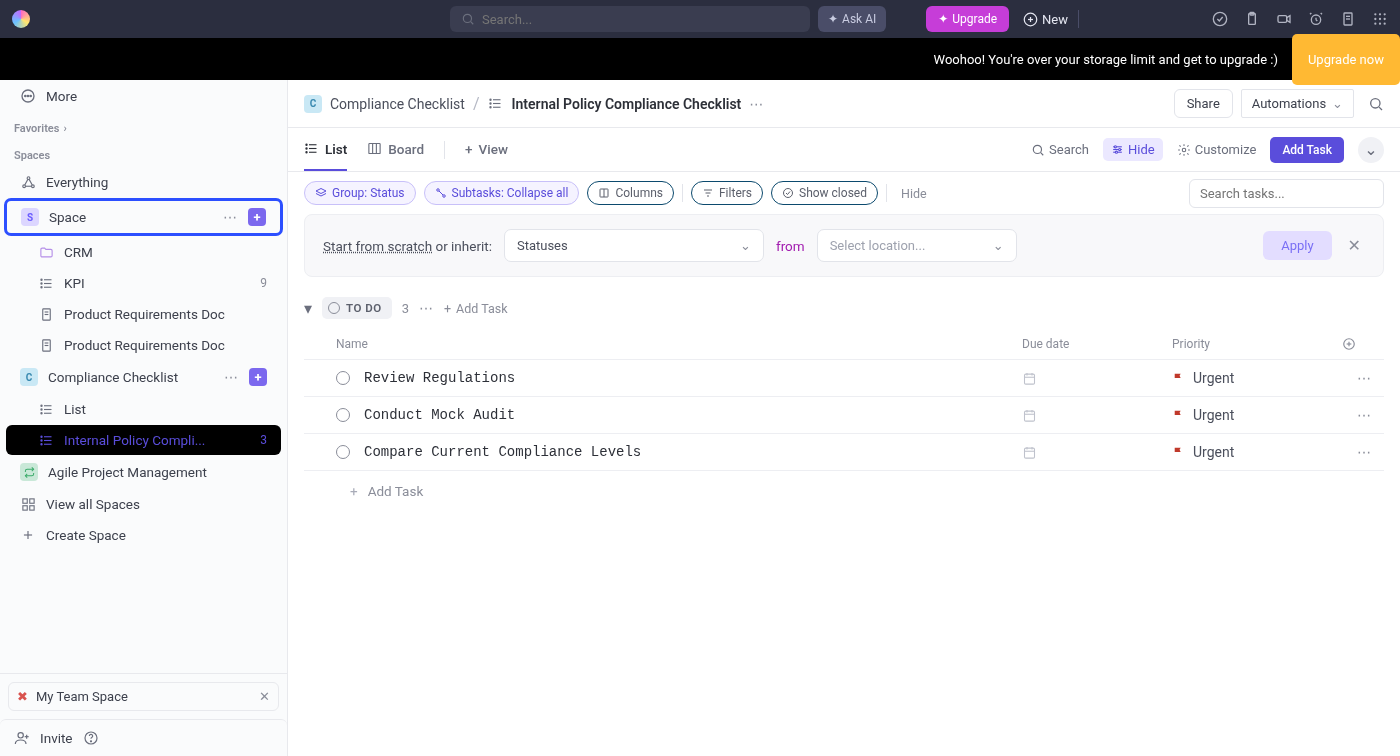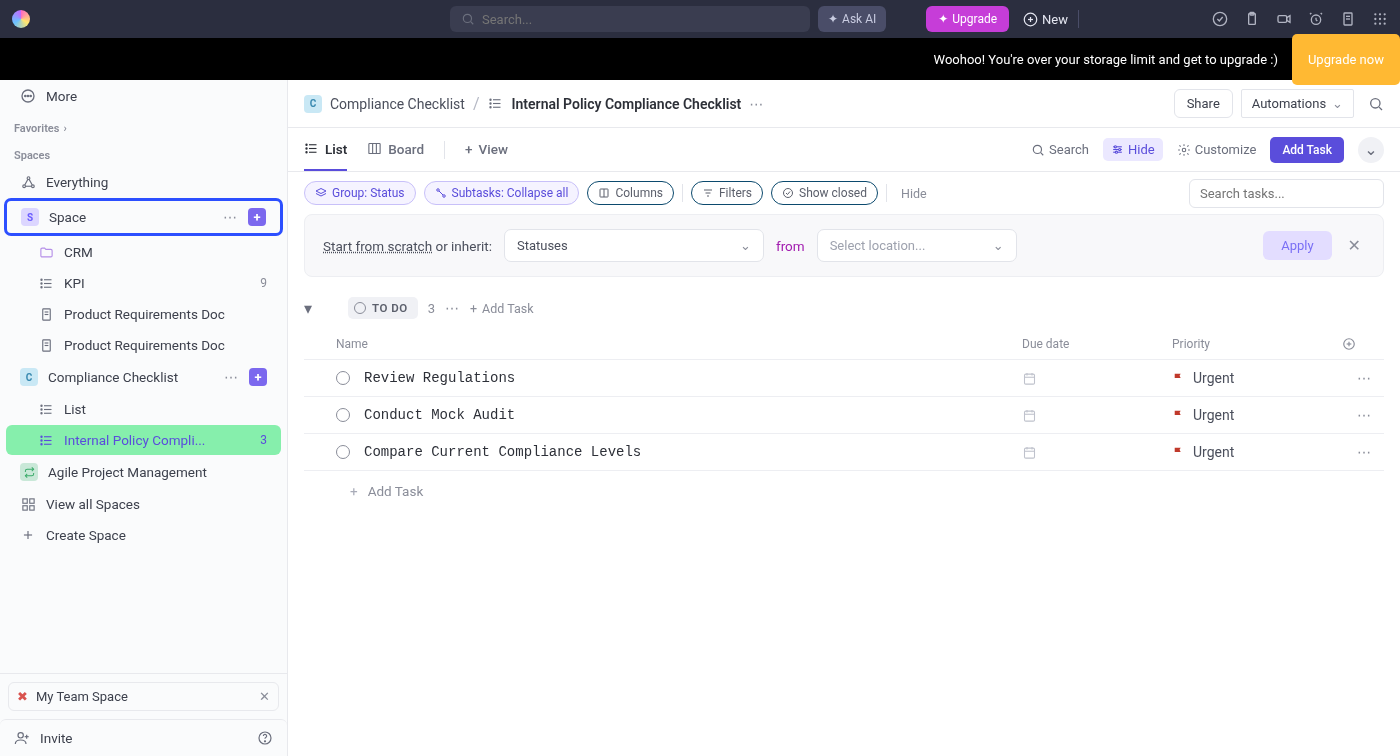--- a/index.html
+++ b/index.html
@@ -36,21 +36,21 @@
 .close-chip { margin-left: auto; cursor: pointer; color: #8a8d99; }
 
 .space-hl { border: 3px solid #2c4fff; border-radius: 7px; margin: 0 4px; }
 .space-hl .side-item { margin: 0; }
 .space-badge { width: 18px; height: 18px; background: #dcd6ff; color: #6b5cff; border-radius: 4px; font-size: 10px; font-weight: 700; display: flex; align-items: center; justify-content: center; }
 .plus-square { width: 18px; height: 18px; background: #7b68ee; border-radius: 4px; color: #fff; display: flex; align-items: center; justify-content: center; font-size: 13px; font-weight: 700; cursor: pointer; }
 .dots { color: #8a8d99; font-size: 14px; cursor: pointer; letter-spacing: 1px; }
 .count-chip { font-size: 12px; color: #8a8d99; margin-left: auto; }
 
 .sub-item { padding-left: 32px; }
-.active-item { background: #86efac; color: #5a4ddb; }
+.active-item { background: #000000; color: #5a4ddb; }
 .active-item .side-icon { color: #5a4ddb; }
 
 .cc-badge { width: 18px; height: 18px; background: #c9e8f5; color: #3a8ab0; border-radius: 4px; font-size: 10px; font-weight: 700; display: flex; align-items: center; justify-content: center; }
 .apm-badge { width: 18px; height: 18px; background: #c9e8d8; color: #3aab6a; border-radius: 4px; font-size: 10px; display: flex; align-items: center; justify-content: center; }
 
 
 .crumb-row { height: 48px; border-bottom: 1px solid #e8e9ed; display: flex; align-items: center; padding: 0 16px; gap: 8px; }
 .crumb-badge { width: 18px; height: 18px; background: #c9e8f5; color: #3a8ab0; border-radius: 4px; font-size: 10px; font-weight: 700; display: flex; align-items: center; justify-content: center; }
 .crumb { font-size: 14px; color: #4b4f5c; }
 .crumb-sep { color: #b5b8c4; }
@@ -83,21 +83,21 @@
 .inherit-label .under { text-decoration: underline dotted; }
 .select-like { border: 1px solid #e2e4ea; border-radius: 7px; padding: 8px 12px; font-size: 13px; color: #4b4f5c; display: flex; align-items: center; gap: 8px; cursor: pointer; min-width: 260px; background: #fff; }
 .select-like.ph { color: #9ea2ae; }
 .chev { margin-left: auto; color: #8a8d99; }
 .apply-btn { margin-left: auto; background: #e3ddff; color: #7a6ff5; padding: 7px 18px; border-radius: 6px; font-size: 13px; cursor: pointer; }
 .close-x { color: #8a8d99; cursor: pointer; padding: 4px; }
 
 
 .group-header { display: flex; align-items: center; gap: 10px; padding: 6px 16px; }
 .caret { color: #6b6f7d; cursor: pointer; }
-.status-pill { background: #f0f1f5; border-radius: 5px; padding: 4px 10px 4px 6px; display: flex; align-items: center; gap: 6px; font-size: 11.5px; font-weight: 600; color: #5c606c; letter-spacing: 0.5px; margin-left: 26px; }
+.status-pill { background: #f0f1f5; border-radius: 5px; padding: 4px 10px 4px 6px; display: flex; align-items: center; gap: 6px; font-size: 11.5px; font-weight: 600; color: #5c606c; letter-spacing: 0.5px; }
 .status-dot { width: 12px; height: 12px; border: 1.5px solid #8a8d99; border-radius: 50%; }
 .group-count { font-size: 13px; color: #8a8d99; }
 .add-task-inline { color: #8a8d99; font-size: 12.5px; display: flex; align-items: center; gap: 5px; cursor: pointer; }
 
 
 .table { margin: 4px 16px 0; }
 .thead { display: flex; align-items: center; padding: 8px 12px 8px 32px; font-size: 12px; color: #8a8d99; border-bottom: 1px solid #edeef2; }
 .col-name { flex: 1; }
 .col-due { width: 150px; }
 .col-pri { width: 170px; }
@@ -351,21 +351,21 @@
           </span>
         <span>Create Space</span>
       </div>
     </div>
     <div class="side-bottom">
       <div class="side-team">
         <span style="color:#d9534f">✖</span>
         <span>My Team Space</span>
         <span class="close-chip">✕</span>
       </div>
-      <div class="side-item" style="border-top:1px solid #e8e9ed;margin:0;padding:10px 14px;justify-content:space-between">
+      <div class="side-item" style="border-top:1px solid #e8e9ed;margin:0;padding:10px 14px;justify-content:flex-start">
         <span style="display:flex;align-items:center;gap:10px">
           <span class="side-icon">
               <svg width="16" height="16" viewBox="0 0 24 24" fill="none" stroke="currentColor" stroke-width="1.8">
                 <circle cx="10" cy="8" r="4"></circle>
                 <path d="M2 21c0-4 4-6 8-6s8 2 8 6"></path>
                 <line x1="19" y1="7" x2="19" y2="13"></line>
                 <line x1="16" y1="10" x2="22" y2="10"></line>
               </svg>
             </span>
           <span>Invite</span>

